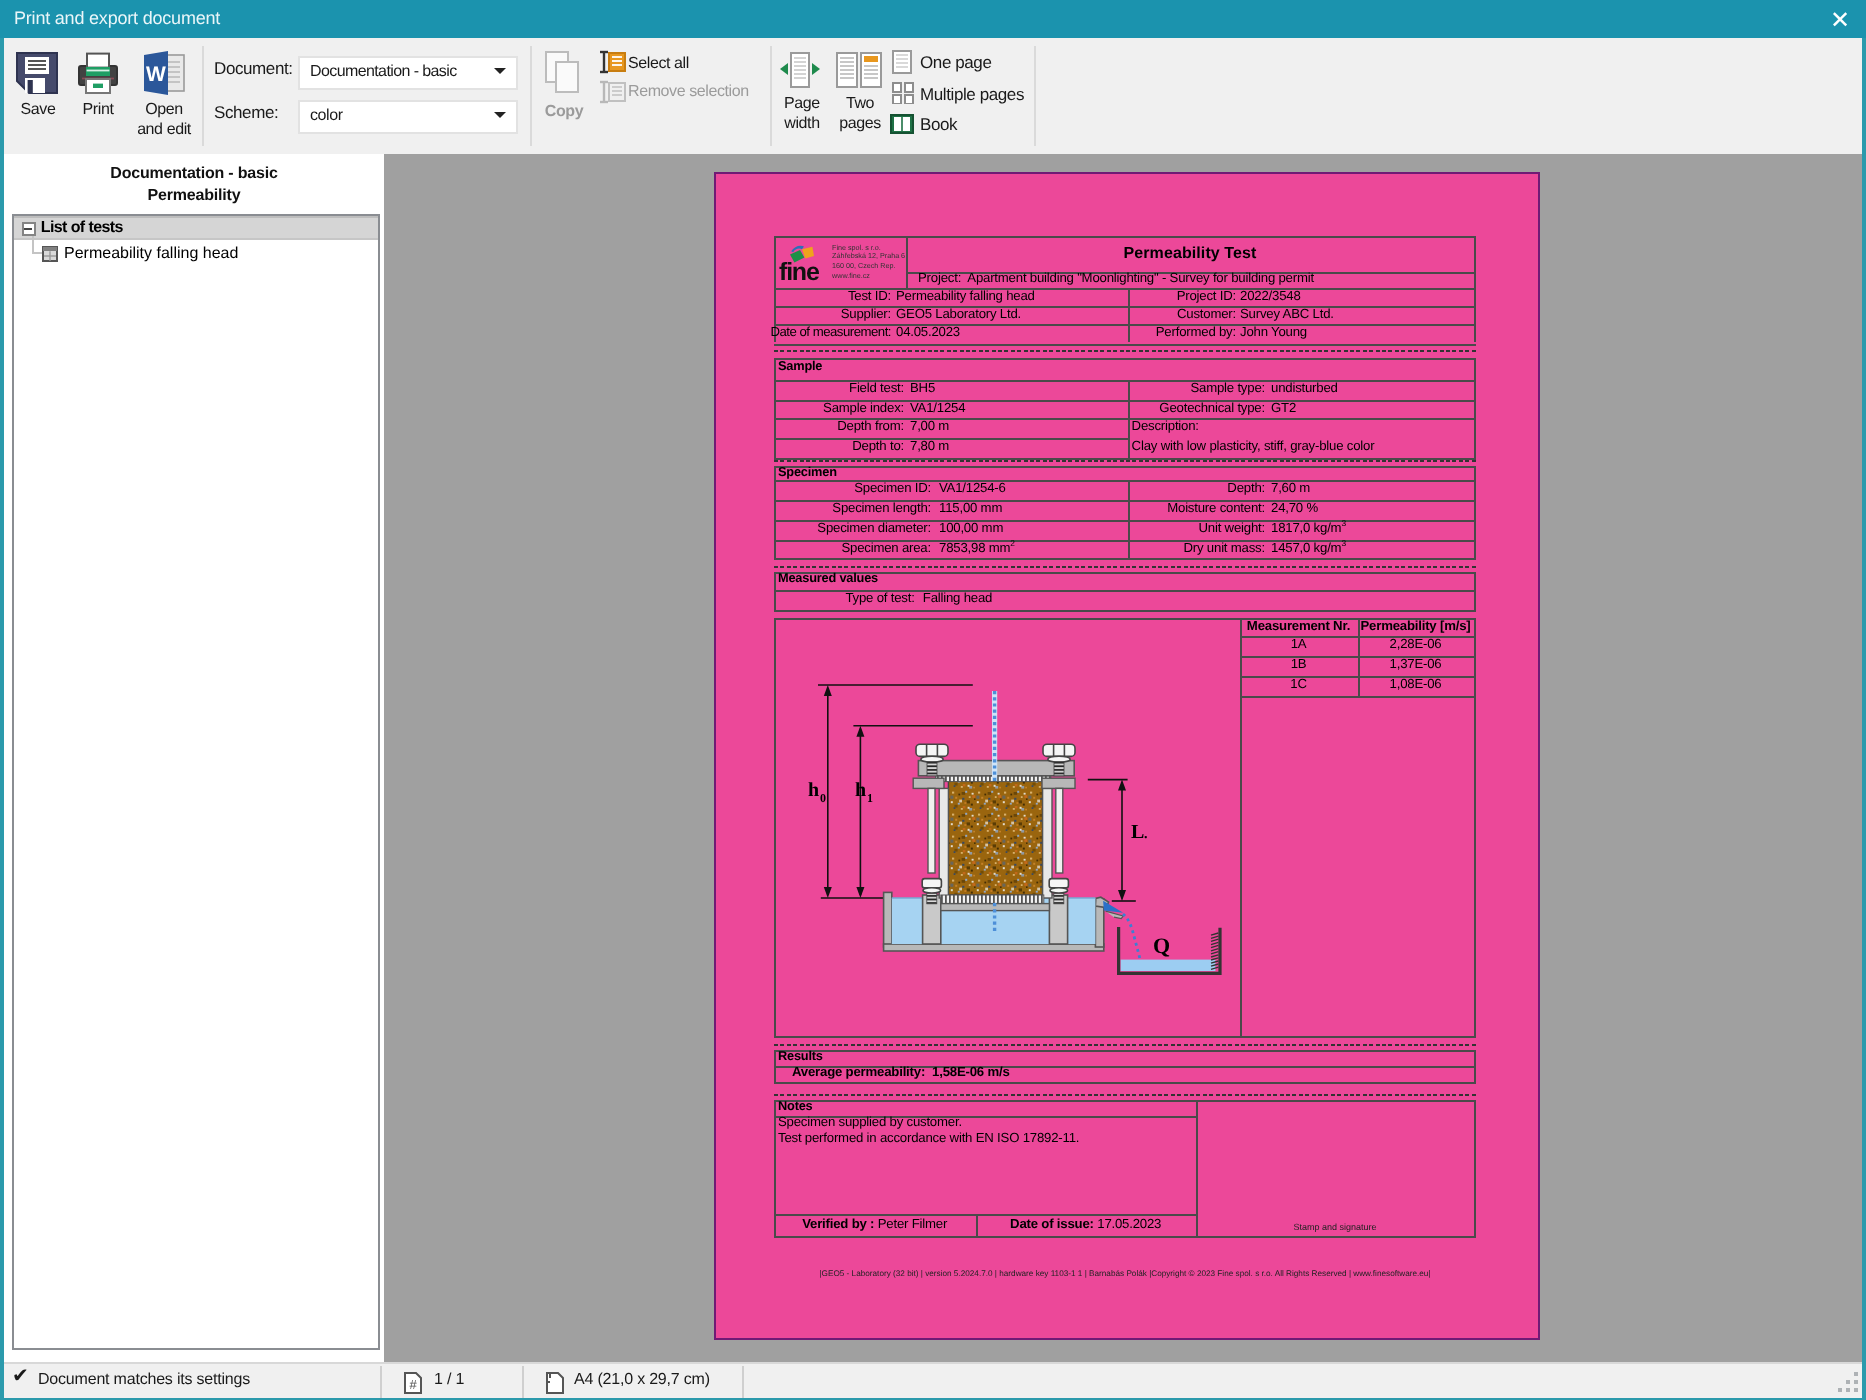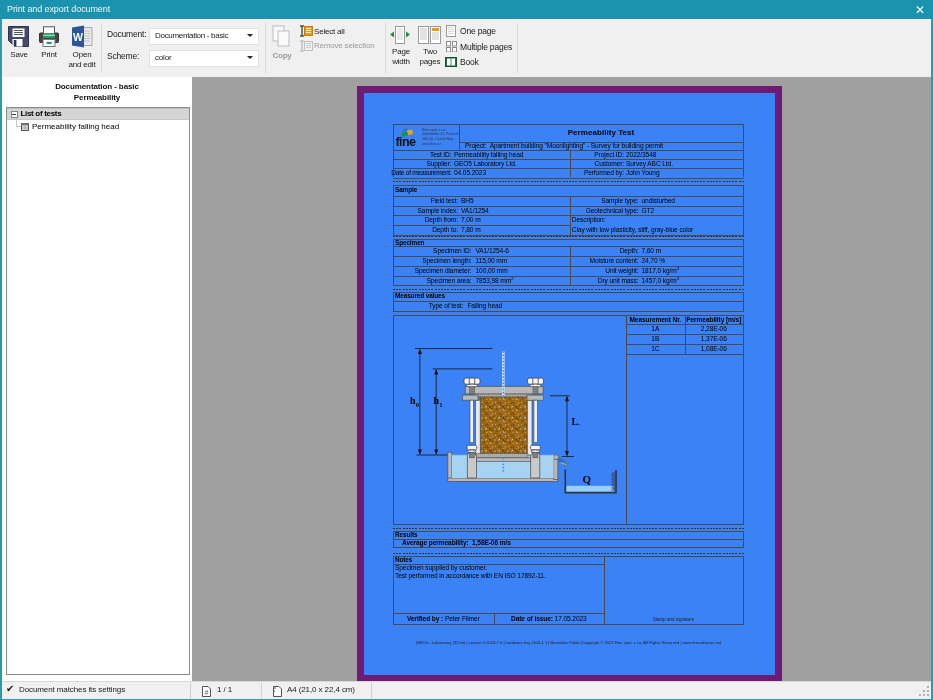--- a/index.html
+++ b/index.html
@@ -18,21 +18,21 @@
   .tsep{top:4px;width:1px;height:50px;background:#dadada;}
   .tlabel{font-size:8px;letter-spacing:-0.2px;color:#1a1a1a;text-align:center;line-height:9.5px;}
   .gray{color:#9b9b9b;}
   
   #panel{left:2px;top:77px;width:190px;height:604px;background:#fff;}
   #panelhead{left:0;top:4px;width:190px;text-align:center;font-weight:bold;font-size:8px;letter-spacing:-0.1px;color:#111;line-height:11px;}
   #tree{left:4px;top:30px;width:182px;height:566px;border:1px solid #8a8d92;background:#fff;}
   #treerow1{left:0;top:0;width:182px;height:10px;background:#d5d5d5;border-top:1px solid #bdbdbd;border-bottom:1px solid #c6c6c6;}
   
   #preview{left:192px;top:77px;width:739px;height:604px;background:#a0a0a0;}
-  #page{left:165px;top:9px;width:411px;height:582px;background:#3b82f6;border:7px solid #701a75;}
+  #page{left:165px;top:9px;width:411px;height:582px;background:#ec4899;border:1px solid #701a75;}
   
   #status{left:2px;top:681px;width:929px;height:17px;background:#f0f0f0;border-top:1px solid #d8d8d8;}
   .ssep{top:1px;width:1px;height:16px;background:#cfcfcf;}
   .stext{font-size:8px;letter-spacing:-0.1px;color:#1a1a1a;line-height:16px;}
   
   .hl{background:#4a4a4a;height:1px;}
   .vl{background:#4a4a4a;width:1px;}
   .dash{height:1px;background:repeating-linear-gradient(90deg,#333 0,#333 2px,transparent 2px,transparent 3.2px);}
   .rtext{font-size:6.6px;letter-spacing:-0.1px;color:#000;white-space:nowrap;}
   .rb{font-weight:bold;}
@@ -523,21 +523,21 @@
     <svg class="abs" style="left:200px;top:3.5px" width="9" height="11" viewBox="0 0 9 11">
       <path d="M0.5,0.5 H6 L8.5,3 V10.5 H0.5 Z" fill="#fff" stroke="#555"></path>
       <text x="4.5" y="8.5" text-anchor="middle" font-size="6.5" fill="#555" font-family="Liberation Sans,sans-serif">#</text>
     </svg>
     <div class="abs stext" style="left:215px;top:0;">1 / 1</div>
     <div class="abs ssep" style="left:259px;"></div>
     <svg class="abs" style="left:270px;top:3.5px" width="10" height="11" viewBox="0 0 10 11">
       <path d="M1.5,0.5 H7 L9.5,3 V10.5 H1.5 Z" fill="#fff" stroke="#555"></path>
       <path d="M3,3 V1 M1,5 h2" stroke="#555" fill="none"></path>
     </svg>
-    <div class="abs stext" style="left:285px;top:0;">A4 (21,0 x 22,4 cm)</div>
+    <div class="abs stext" style="left:285px;top:0;">A4 (21,0 x 29,7 cm)</div>
     <div class="abs ssep" style="left:369px;"></div>
     <svg class="abs" style="left:917px;top:4px" width="11" height="11" viewBox="0 0 11 11">
       <g fill="#aeb2b5">
         <rect x="8" y="0" width="2" height="2"></rect>
         <rect x="4" y="4" width="2" height="2"></rect>
         <rect x="8" y="4" width="2" height="2"></rect>
         <rect x="0" y="8" width="2" height="2"></rect>
         <rect x="4" y="8" width="2" height="2"></rect>
         <rect x="8" y="8" width="2" height="2"></rect>
       </g>

